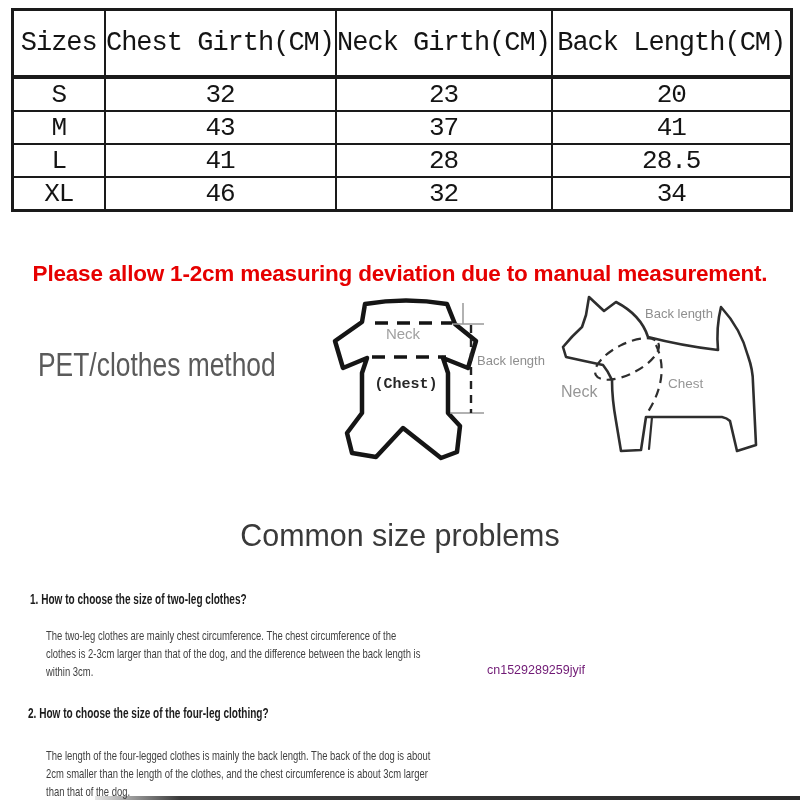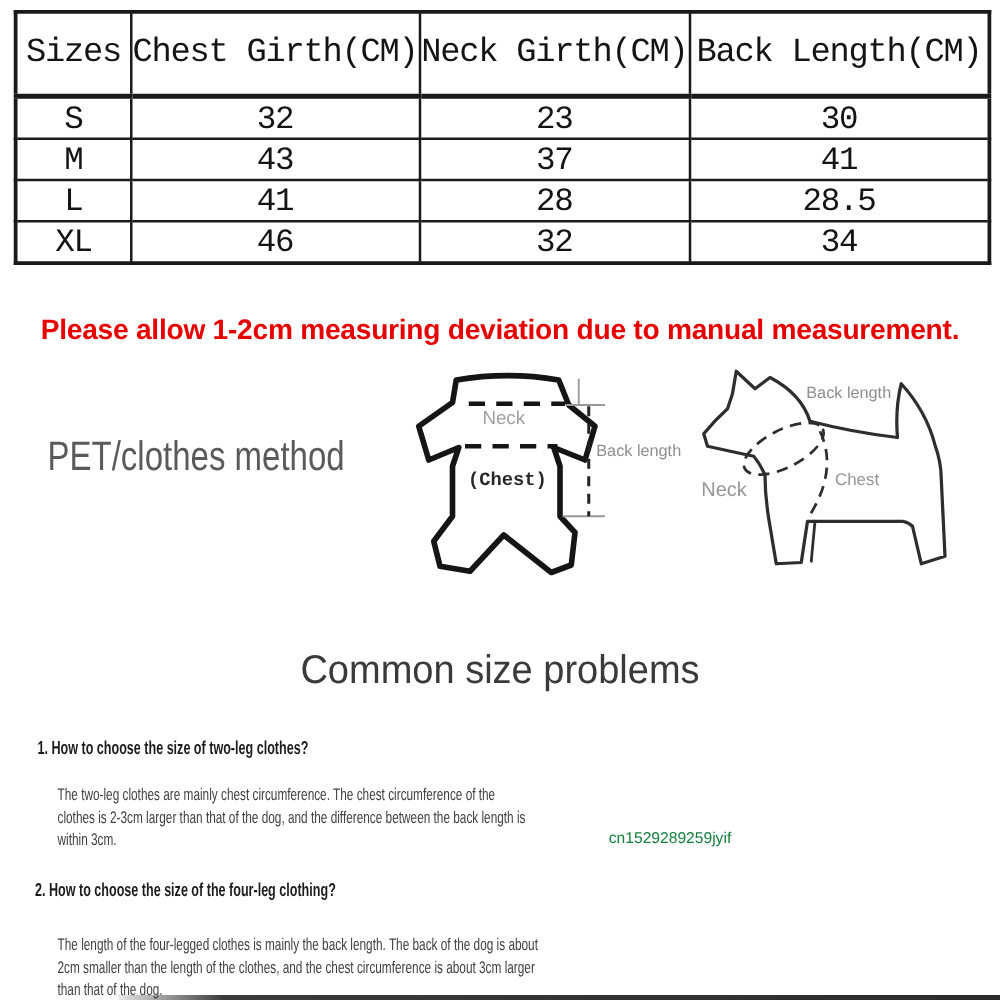--- a/index.html
+++ b/index.html
@@ -9,40 +9,40 @@
   
   .size-table{position:absolute;left:11px;top:8px;width:779px;border-collapse:collapse;
               table-layout:fixed;background:#fff;color:#141414;
               font-family:"Liberation Mono",monospace;border:3px solid #1a1a1a;}
   .size-table th,.size-table td{border:2px solid #1a1a1a;text-align:center;padding:0;
               letter-spacing:-1px;font-weight:400;overflow:hidden;white-space:nowrap;}
   .size-table thead th{height:64px;font-size:27px;border-bottom:4px solid #1a1a1a;}
   .size-table td{height:31px;font-size:26px;}
 
   
-  .notice{position:absolute;left:0;top:251px;width:800px;text-align:center;
+  .notice{position:absolute;left:0;top:261px;width:800px;text-align:center;
           font-weight:bold;font-size:22.5px;letter-spacing:-0.2px;color:#e60000;}
 
   
   .pet-title{position:absolute;left:38px;top:348px;font-size:33px;line-height:1;color:#5a5a5a;
              transform:scaleX(.8);transform-origin:0 0;white-space:nowrap;}
   .measure-note{position:absolute;left:79px;top:412px;width:224px;height:51px;background:#8fe4d1;
                 color:#2e524c;font-weight:bold;font-size:16.5px;line-height:17.5px;
                 padding:8px 0 0 9px;box-sizing:border-box;letter-spacing:-0.2px;}
   .diagram-svg{position:absolute;left:0;top:285px;}
 
   
   .sec-heading{position:absolute;left:0;top:517px;width:800px;text-align:center;
                font-size:32px;color:#3a3a3a;transform:scaleX(.95);}
   .q-title{position:absolute;font-weight:bold;font-size:15px;line-height:1;color:#1c1c1c;
            transform:scaleX(.67);transform-origin:0 0;white-space:nowrap;}
   .answer{position:absolute;font-size:13.5px;line-height:18px;color:#3f3f3f;
           transform:scaleX(.7);transform-origin:0 0;}
   .answer div{white-space:nowrap;}
-  .watermark{position:absolute;left:487px;top:663px;font-size:12.5px;color:#15803d;}
+  .watermark{position:absolute;left:487px;top:663px;font-size:12.5px;color:#701a75;}
 
   .bottom-bar{position:absolute;left:95px;top:796px;width:705px;height:4px;
               background:linear-gradient(to right,rgba(51,51,51,.12),#3a3a3a 12%,#2b2b2b);}
 </style>
 </head>
 <body>
 
 <div id="page">
 
   <table class="size-table">
@@ -58,21 +58,21 @@
         <th>Chest Girth(CM)</th>
         <th>Neck Girth(CM)</th>
         <th>Back Length(CM)</th>
       </tr>
     </thead>
     <tbody>
       <tr>
         <td>S</td>
         <td>32</td>
         <td>23</td>
-        <td>30</td>
+        <td>20</td>
       </tr>
       <tr>
         <td>M</td>
         <td>43</td>
         <td>37</td>
         <td>41</td>
       </tr>
       <tr>
         <td>L</td>
         <td>41</td>

